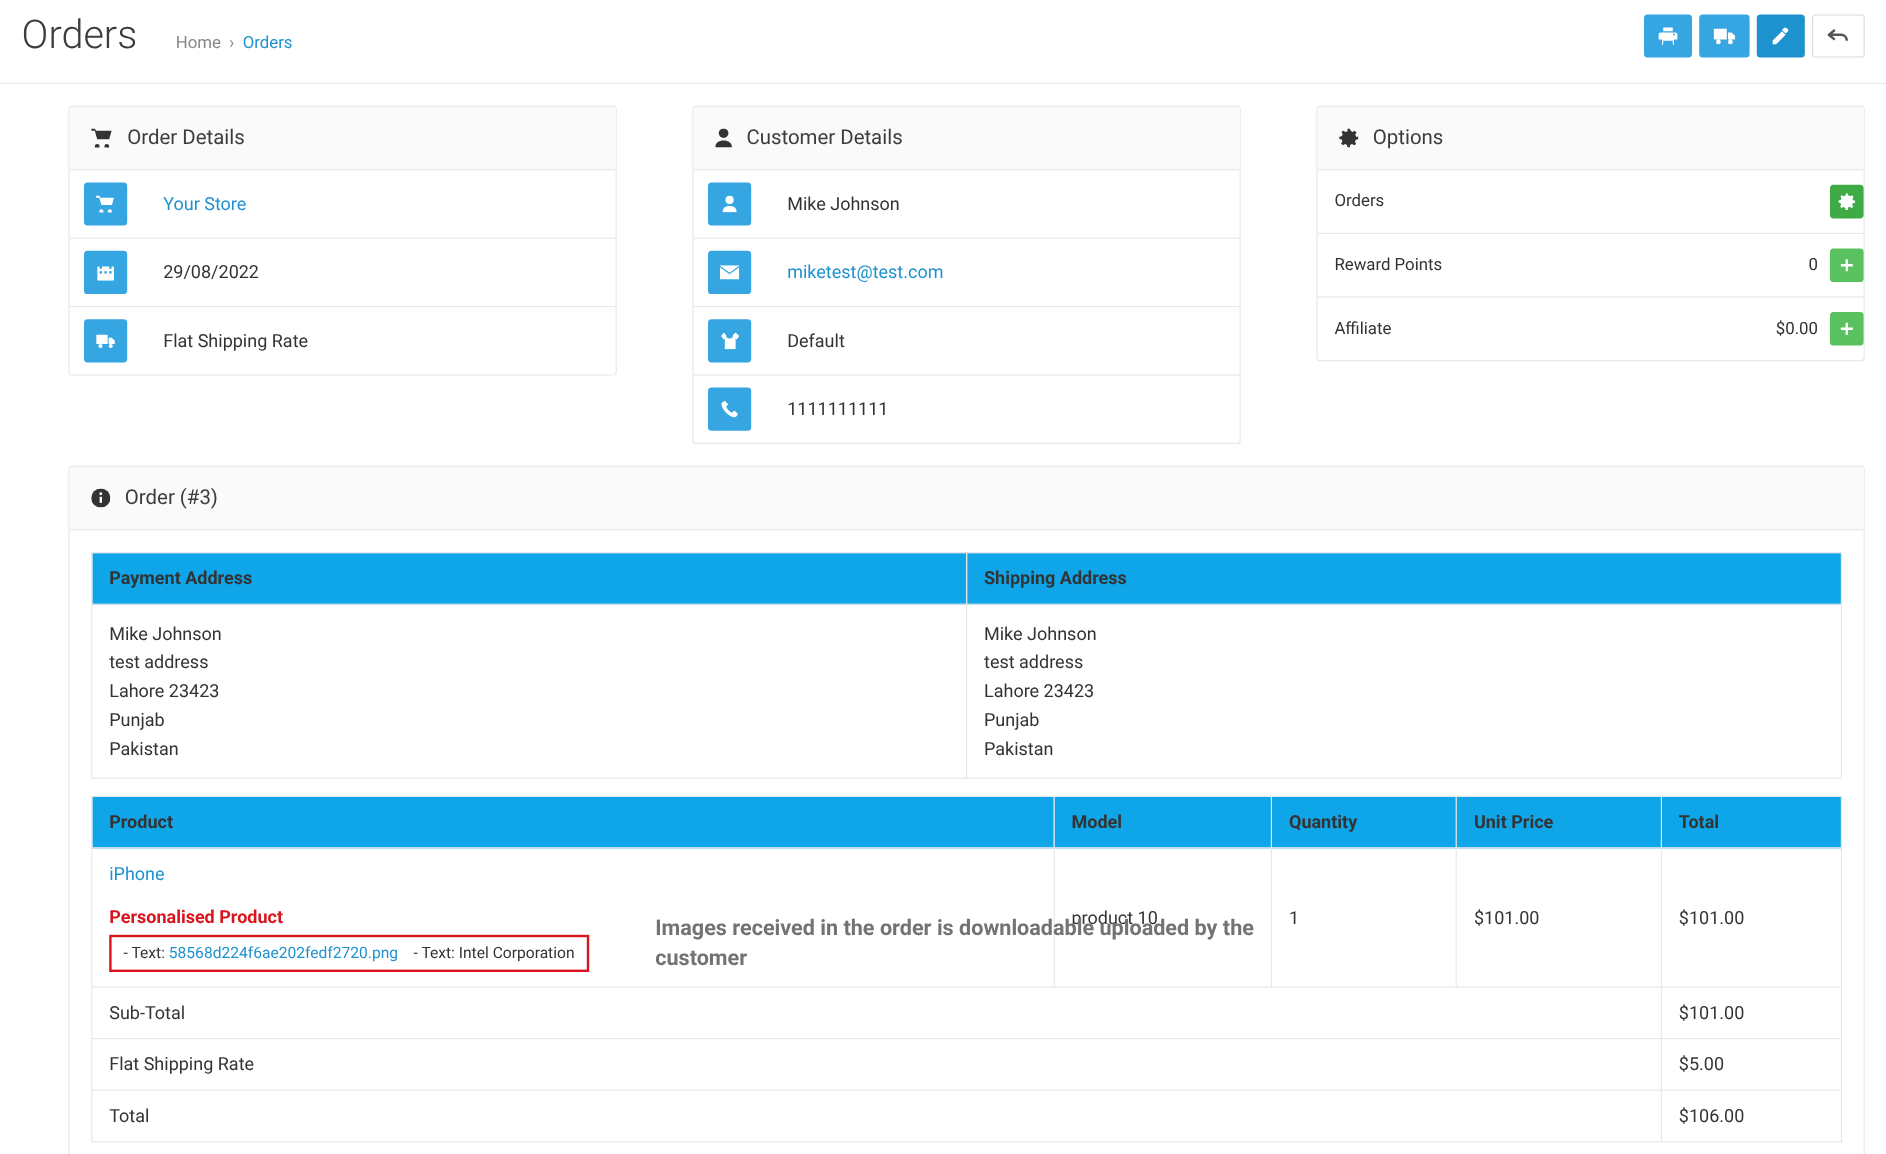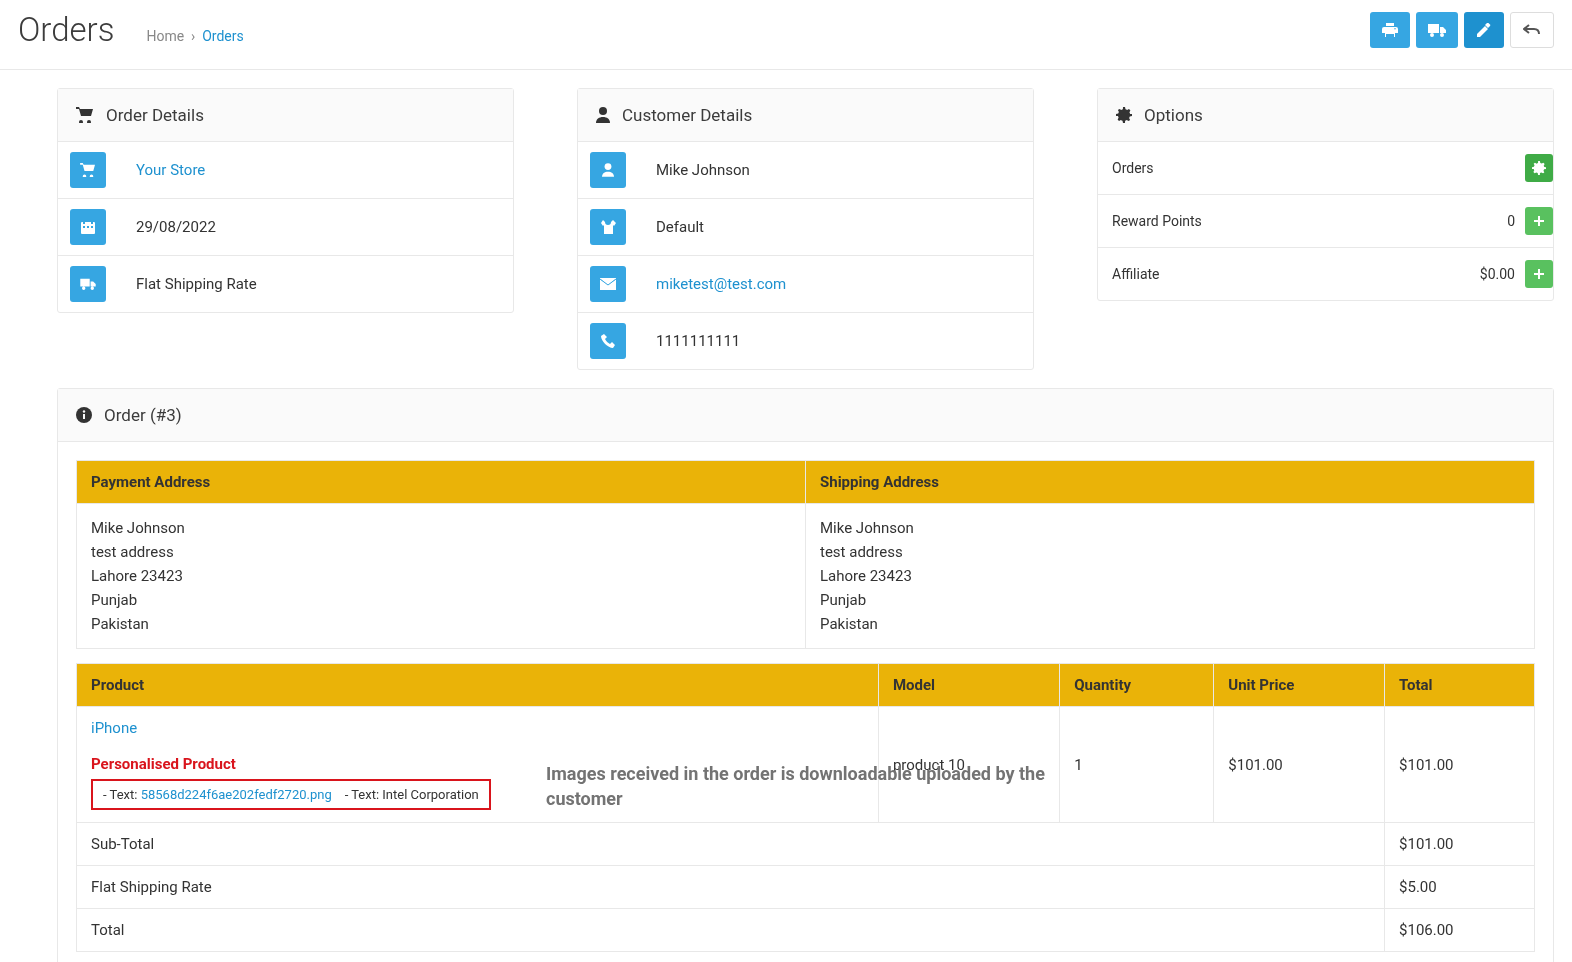--- a/index.html
+++ b/index.html
@@ -101,21 +101,21 @@
   .panel-full { margin-top: 4px; }
 
   .table { width:100%; border-collapse: collapse; }
   .table th, .table td {
     border: 1px solid #e8e8e8;
     padding: 12px 14px;
     text-align: left;
     vertical-align: top;
     font-size: 15px;
   }
-  .table th { font-weight: 700; background: #eab308; }
+  .table th { font-weight: 700; background: #0ea5e9; }
   .addr-line { line-height: 1.6; }
 
   .prod-table td, .prod-table th { vertical-align: middle; }
   .text-right { text-align: left; }
 
   .personalised-label {
     color: #d9141c; font-weight: 700; margin-top: 18px; display:block;
   }
   .pers-box {
     border: 2px solid #d9141c;
@@ -230,34 +230,34 @@
             <span class="icon-badge">
               <svg width="12" height="14" viewBox="0 0 14 16" fill="#fff">
                   <circle cx="7" cy="4" r="4"></circle>
                   <path d="M0 16c0-4 3-6 7-6s7 2 7 6H0z"></path>
                 </svg>
             </span>
             <span>Mike Johnson</span>
           </li>
           <li class="list-group-item">
             <span class="icon-badge">
-              <svg width="16" height="14" viewBox="0 0 16 14" fill="#fff">
-                  <path d="M3 0l2 2a3 3 0 0 0 6 0l2-2 3 3-2 3-1-1v9H4V5L3 6 1 3l2-3z"></path>
-                </svg>
-            </span>
-            <span>Default</span>
-          </li>
-          <li class="list-group-item">
-            <span class="icon-badge">
               <svg width="16" height="12" viewBox="0 0 16 12" fill="#fff">
                   <path d="M0 0h16v12H0V0zm8 7L1 1.5V2l7 5 7-5v-.5L8 7z"></path>
                   <path d="M0 1l8 6 8-6" stroke="#36a6e2" stroke-width="1" fill="none"></path>
                 </svg>
             </span>
             <a class="link">miketest@test.com</a>
+          </li>
+          <li class="list-group-item">
+            <span class="icon-badge">
+              <svg width="16" height="14" viewBox="0 0 16 14" fill="#fff">
+                  <path d="M3 0l2 2a3 3 0 0 0 6 0l2-2 3 3-2 3-1-1v9H4V5L3 6 1 3l2-3z"></path>
+                </svg>
+            </span>
+            <span>Default</span>
           </li>
           <li class="list-group-item">
             <span class="icon-badge">
               <svg width="14" height="14" viewBox="0 0 14 14" fill="#fff">
                   <path d="M3 0l3 3-2 2c1 2 3 4 5 5l2-2 3 3-2 3c-5 0-12-7-12-12L3 0z"></path>
                 </svg>
             </span>
             <span>1111111111</span>
           </li>
         </ul>

